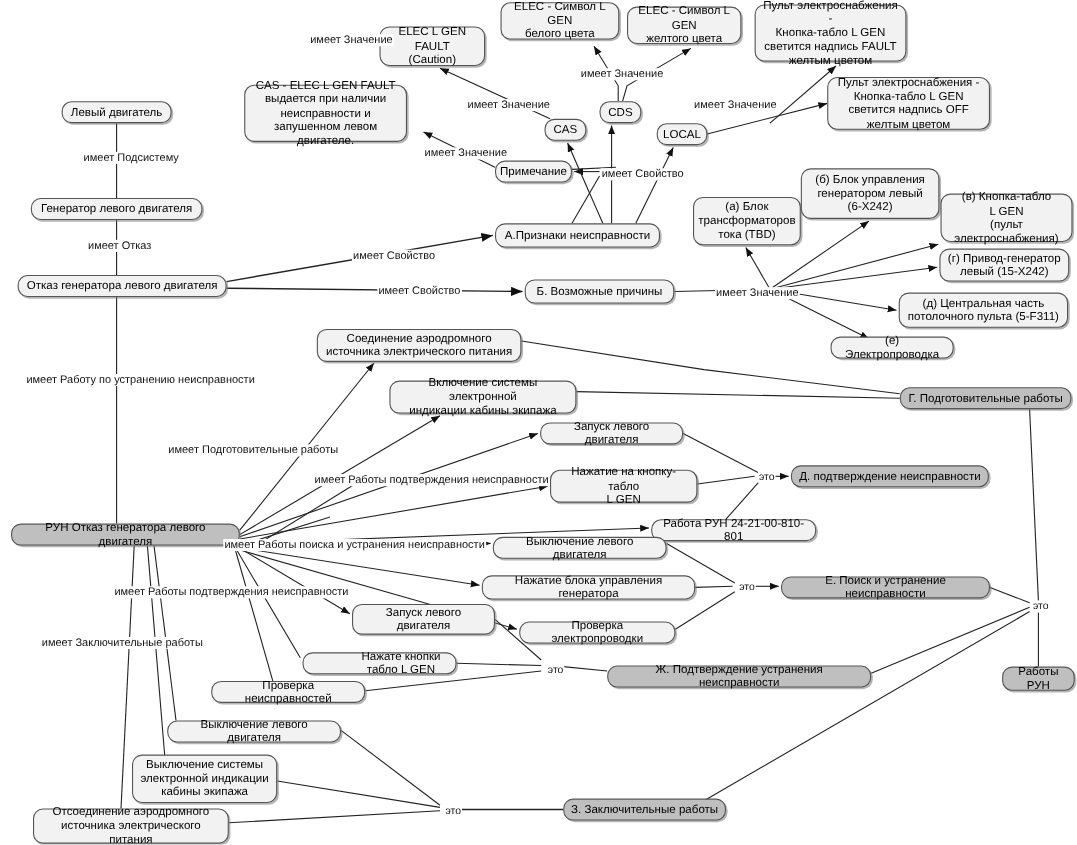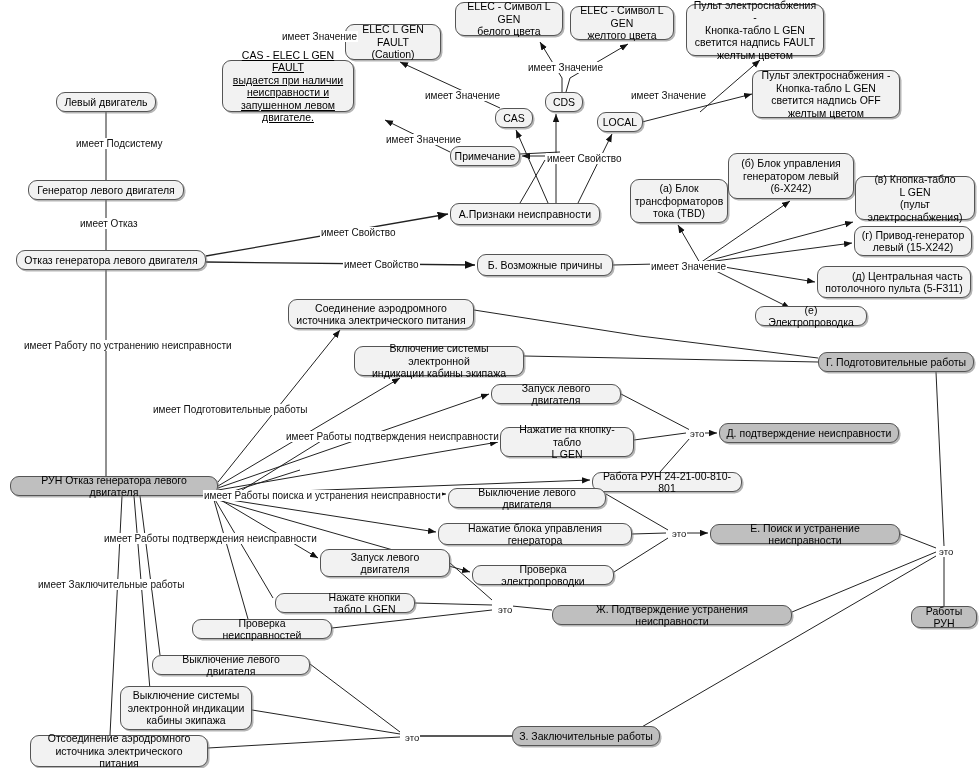--- a/index.html
+++ b/index.html
@@ -124,21 +124,21 @@
 Кнопка-табло L GEN
 светится надпись FAULT
 желтым цветом</span>
       </div>
       <div class="node plain" style="left: 752px; top: 70px; width: 148px; height: 48px;">
         <span style="white-space: pre-line;">Пульт электроснабжения -
 Кнопка-табло L GEN
 светится надпись OFF
 желтым цветом</span>
       </div>
-      <div class="node plain" style="left: 222px; top: 60px; width: 132px; height: 52px; text-decoration: underline;">
+      <div class="node plain" style="left: 222px; top: 77px; width: 148px; height: 52px;">
         <span style="white-space: pre-line;">CAS - ELEC L GEN FAULT
 выдается при наличии
 неисправности и
 запушенном левом двигателе.</span>
       </div>
       <div class="node plain" style="left: 495px; top: 108px; width: 38px; height: 20px;">
         <span style="white-space: pre-line;">CAS</span>
       </div>
       <div class="node plain" style="left: 545px; top: 92px; width: 38px; height: 20px;">
         <span style="white-space: pre-line;">CDS</span>
@@ -176,21 +176,21 @@
       </div>
       <div class="node plain" style="left: 855px; top: 176px; width: 120px; height: 44px;">
         <span style="white-space: pre-line;">(в) Кнопка-табло
 L GEN
 (пульт электроснабжения)</span>
       </div>
       <div class="node plain" style="left: 854px; top: 226px; width: 118px; height: 30px;">
         <span style="white-space: pre-line;">(г) Привод-генератор
 левый (15-X242)</span>
       </div>
-      <div class="node plain" style="left: 817px; top: 266px; width: 154px; height: 32px; text-align: right;">
+      <div class="node plain" style="left: 817px; top: 266px; width: 154px; height: 32px;">
         <span style="white-space: pre-line;">(д) Центральная часть
 потолочного пульта (5-F311)</span>
       </div>
       <div class="node plain" style="left: 755px; top: 306px; width: 112px; height: 20px;">
         <span style="white-space: pre-line;">(е) Электропроводка</span>
       </div>
       <div class="node plain" style="left: 288px; top: 299px; width: 186px; height: 30px;">
         <span style="white-space: pre-line;">Соединение аэродромного
 источника электрического питания</span>
       </div>

